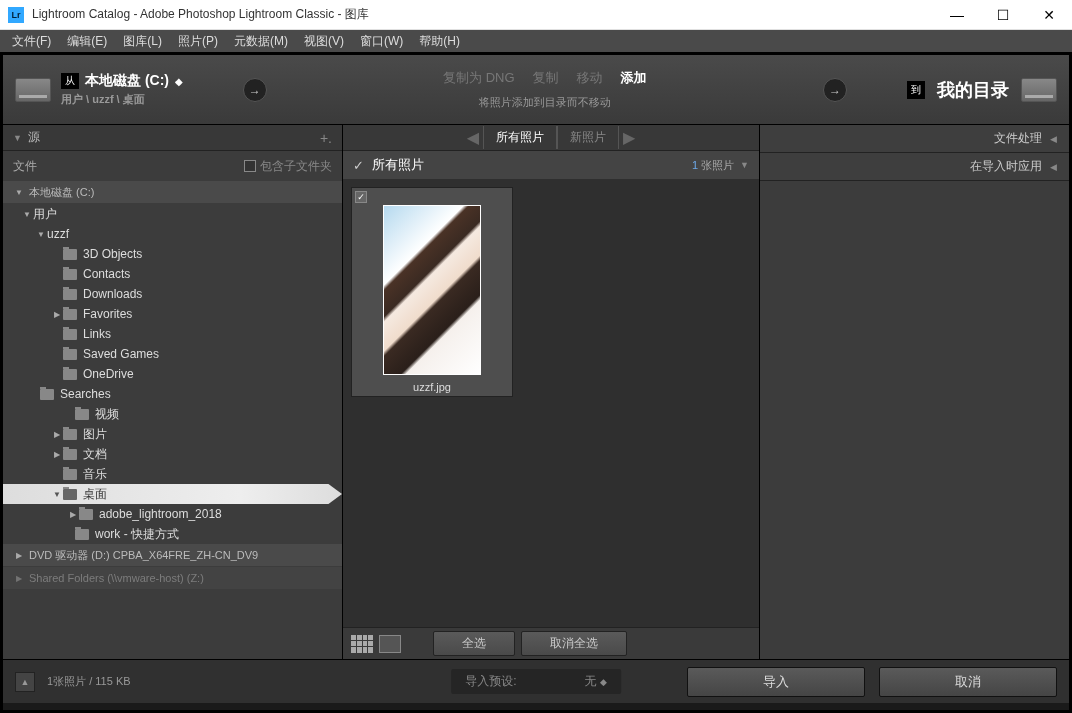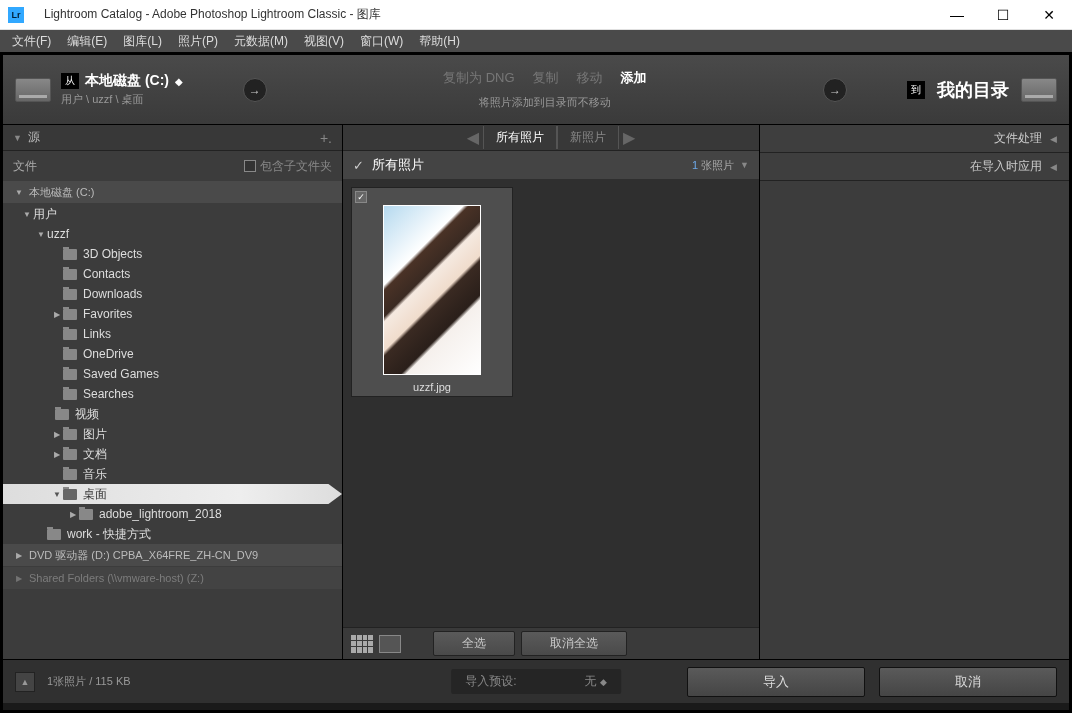--- a/index.html
+++ b/index.html
@@ -1,21 +1,21 @@
 <!DOCTYPE html>
 <html><head>
 <meta charset="utf-8">
 <style>
 * { margin: 0; padding: 0; box-sizing: border-box; font-family: "Microsoft YaHei", "Segoe UI", sans-serif; }
 body { background: #fff; width: 1072px; height: 713px; overflow: hidden; }
 
 
 .titlebar { height: 30px; background: #fff; display: flex; align-items: center; padding: 0 8px; border-bottom: 1px solid #e0e0e0; position: relative; }
 .titlebar .logo { width: 16px; height: 16px; background: #31a8ff; display: flex; align-items: center; justify-content: center; font-size: 9px; font-weight: bold; color: #001e36; }
-.titlebar .title { margin-left: 20px; font-size: 12px; color: #333; }
+.titlebar .title { margin-left: 8px; font-size: 12px; color: #333; }
 .titlebar .win-controls { position: absolute; right: 0; display: flex; }
 .titlebar .win-btn { width: 46px; height: 30px; display: flex; align-items: center; justify-content: center; font-size: 14px; }
 
 
 .menubar { height: 22px; background: #4a4a4a; display: flex; align-items: center; padding: 0 4px; }
 .menubar .menu-item { padding: 2px 8px; font-size: 12px; color: #ddd; }
 
 
 .app-body { background: #000; padding: 3px; height: 661px; }
 .app-inner { background: #1a1a1a; height: 100%; display: flex; flex-direction: column; }
@@ -23,21 +23,21 @@
 
 .top-header { height: 70px; background: linear-gradient(#4a4a4a, #3a3a3a); display: flex; align-items: center; padding: 0 12px; border-bottom: 1px solid #000; }
 .hdr-left { display: flex; align-items: center; gap: 10px; }
 .drive-ic { width: 36px; height: 24px; background: linear-gradient(#888,#666); border: 1px solid #555; border-radius: 2px; position: relative; }
 .drive-ic::after { content:""; position:absolute; bottom:3px; left:3px; right:3px; height:3px; background:#aaa; }
 .hdr-from { display: flex; flex-direction: column; }
 .from-row { display: flex; align-items: center; gap: 6px; }
 .from-badge { background:#000; color:#fff; font-size:10px; padding:1px 4px; }
 .from-text { color:#fff; font-size:14px; font-weight:bold; }
 .from-arrow { color:#fff; font-size:10px; }
-.from-path { color:#999; font-size:11px; margin-top:2px; }
+.from-path { color:#999; font-size:11px; margin-top:2px;font-weight:bold; }
 .hdr-center { flex:1; display:flex; flex-direction:column; align-items:center; }
 .actions-row { display:flex; gap:18px; font-size:13px; }
 .act-dim { color:#777; }
 .act-active { color:#fff; font-weight:bold; }
 .actions-sub { color:#999; font-size:11px; margin-top:8px; }
 .hdr-right { display:flex; align-items:center; gap:12px; }
 .to-badge { background:#000; color:#fff; font-size:10px; padding:2px 4px; }
 .to-text { color:#fff; font-size:18px; font-weight:bold; }
 .nav-circle { width:24px; height:24px; border-radius:50%; background:#222; border:1px solid #555; display:flex; align-items:center; justify-content:center; color:#ccc; font-size:12px; }
 
@@ -217,33 +217,33 @@
               <span>Favorites</span>
             </div>
       <div class="tree-row" style="padding-left:48px">
               <span class="exp"></span>
               <div class="folder-ic"></div>
               <span>Links</span>
             </div>
       <div class="tree-row" style="padding-left:48px">
               <span class="exp"></span>
               <div class="folder-ic"></div>
+              <span>Saved Games</span>
+            </div>
+      <div class="tree-row" style="padding-left:48px">
+              <span class="exp"></span>
+              <div class="folder-ic"></div>
               <span>OneDrive</span>
             </div>
-      <div class="tree-row" style="padding-left:48px">
-              <span class="exp"></span>
-              <div class="folder-ic"></div>
-              <span>Saved Games</span>
-            </div>
-      <div class="tree-row" style="padding-left:48px">
+      <div class="tree-row" style="padding-left:25px">
               <span class="exp"></span>
               <div class="folder-ic"></div>
               <span>Searches</span>
             </div>
-      <div class="tree-row" style="padding-left:40px">
+      <div class="tree-row" style="padding-left:60px">
               <span class="exp"></span>
               <div class="folder-ic"></div>
               <span>视频</span>
             </div>
       <div class="tree-row" style="padding-left:48px">
               <span class="exp">▶</span>
               <div class="folder-ic"></div>
               <span>图片</span>
             </div>
       <div class="tree-row" style="padding-left:48px">
@@ -259,21 +259,21 @@
       <div class="tree-row active" style="padding-left:48px">
               <span class="exp" style="color:#555">▼</span>
               <div class="folder-ic" style="background:#666"></div>
               <span>桌面</span>
             </div>
       <div class="tree-row" style="padding-left:64px">
               <span class="exp">▶</span>
               <div class="folder-ic"></div>
               <span>adobe_lightroom_2018</span>
             </div>
-      <div class="tree-row" style="padding-left:32px">
+      <div class="tree-row" style="padding-left:60px">
               <span class="exp"></span>
               <div class="folder-ic"></div>
               <span>work - 快捷方式</span>
             </div>
       <div class="tree-drive">
               <span class="exp">▶</span>
               <span>DVD 驱动器 (D:) CPBA_X64FRE_ZH-CN_DV9</span>
             </div>
       <div class="tree-drive" style="opacity:.5">
               <span class="exp">▶</span>

